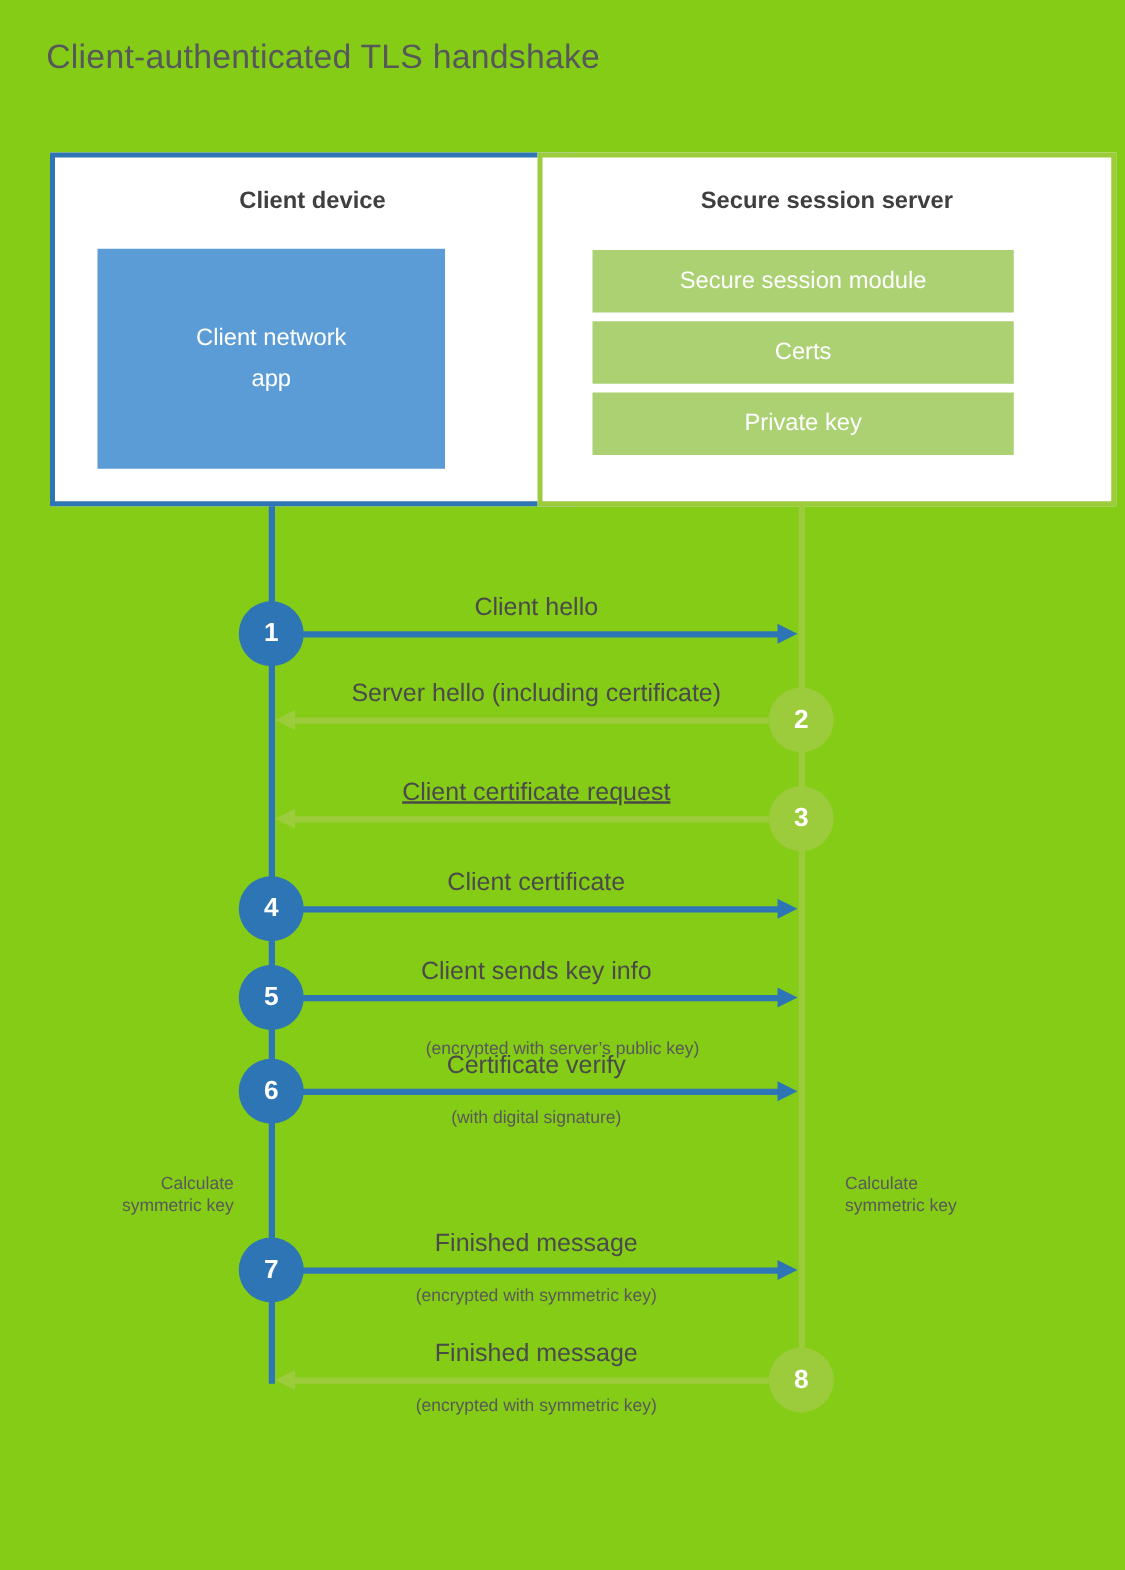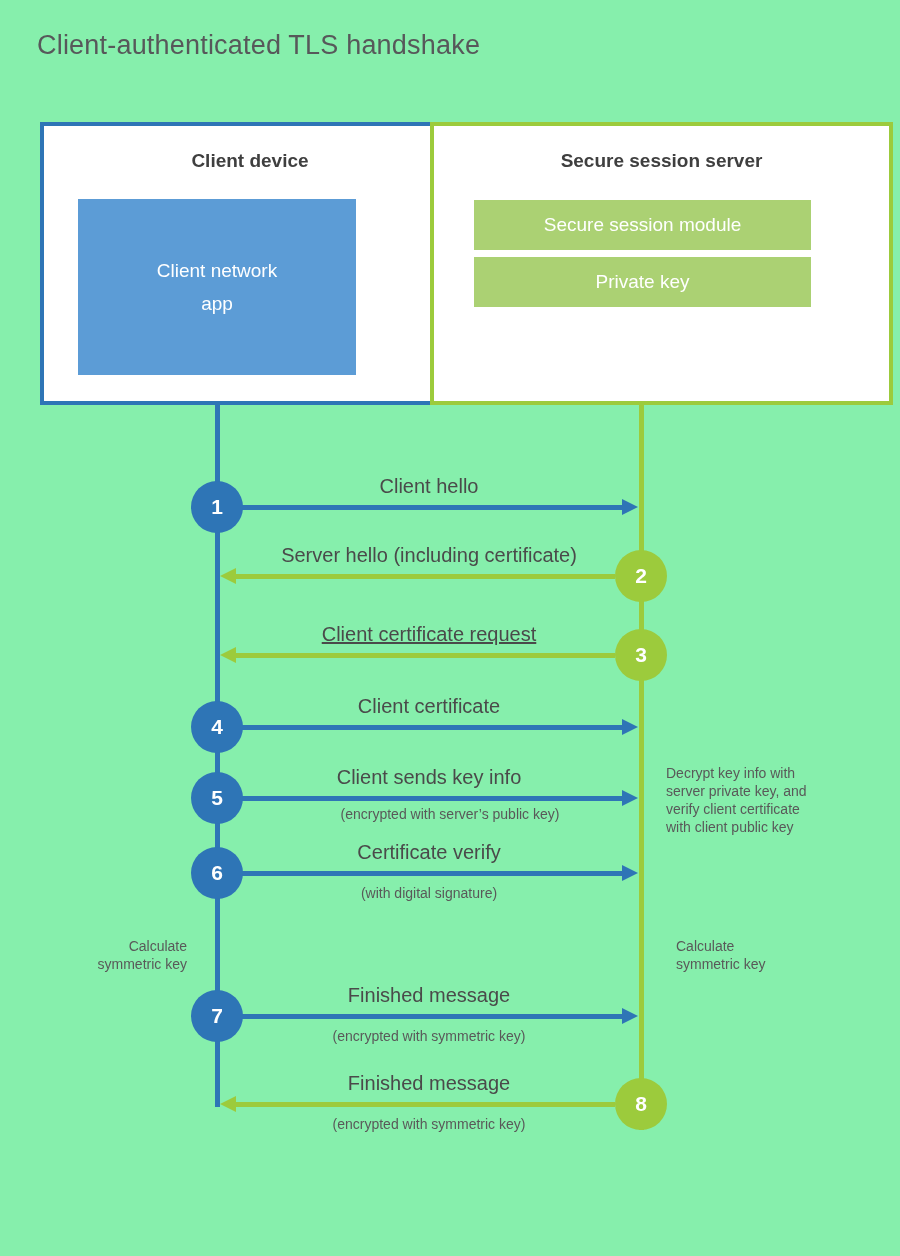--- a/index.html
+++ b/index.html
@@ -7,21 +7,21 @@
     --blue-fill:#5c9cd6;
     --green-line:#9ccb3c;
     --green-fill:#abd173;
     --title-color:#57585a;
     --heading-color:#3f3f3f;
     --label-color:#4a4a4a;
     --note-color:#595959;
   }
   html,body{margin:0;padding:0;background:#fff;}
   body{font-family:"Liberation Sans", sans-serif;}
-  .canvas{position:relative;width:900px;height:1256px;background:#86efac;overflow:hidden;}
+  .canvas{position:relative;width:900px;height:1256px;background:#84cc16;overflow:hidden;}
   .abs{position:absolute;}
 
   .diagram-title{left:37px;top:30px;font-size:27px;font-weight:300;color:var(--title-color);letter-spacing:.2px;}
 
   .actor-box{box-sizing:border-box;background:#fff;}
   .client-box{left:40px;top:122px;width:420px;height:283px;border:4px solid var(--blue-line);}
   .server-box{left:430px;top:122px;width:463px;height:283px;border:4px solid var(--green-line);}
   .actor-title{width:100%;text-align:center;margin-top:24px;font-size:19px;font-weight:700;color:var(--heading-color);}
 
   .client-app{left:34px;top:73px;width:278px;height:176px;background:var(--blue-fill);
@@ -68,20 +68,21 @@
   <div class="abs actor-box client-box">
     <div class="actor-title">Client device</div>
     <div class="abs client-app">Client network
 app</div>
   </div>
 
   <div class="abs actor-box server-box">
     <div class="actor-title">Secure session server</div>
     <div class="abs server-bars">
       <div class="server-bar">Secure session module</div>
+      <div class="server-bar">Certs</div>
       <div class="server-bar">Private key</div>
     </div>
   </div>
 
   <div class="abs vline blue" style="left:215px;top:405px;height:702px;"></div>
   <div class="abs vline green" style="left:639px;top:405px;height:725px;"></div>
 
   <div class="abs msg-label" style="top:475px;">Client hello</div>
   <div class="abs shaft blue" style="left:240px;top:505px;width:383px;"></div>
   <div class="abs head right" style="left:622px;top:499px;"></div>
@@ -109,34 +110,30 @@
   <div class="abs step-circle blue" style="left:191px;top:701px;">
     <span>4</span>
   </div>
 
   <div class="abs msg-label" style="top:766px;">Client sends key info</div>
   <div class="abs shaft blue" style="left:240px;top:796px;width:383px;"></div>
   <div class="abs head right" style="left:622px;top:790px;"></div>
   <div class="abs step-circle blue" style="left:191px;top:772px;">
     <span>5</span>
   </div>
-  <div class="abs msg-sub" style="top:806px;padding-left:42px;">(encrypted with server’s public key)</div>
+  <div class="abs msg-sub" style="top:830px;padding-left:42px;">(encrypted with server’s public key)</div>
 
   <div class="abs msg-label" style="top:841px;">Certificate verify</div>
   <div class="abs shaft blue" style="left:240px;top:871px;width:383px;"></div>
   <div class="abs head right" style="left:622px;top:865px;"></div>
   <div class="abs step-circle blue" style="left:191px;top:847px;">
     <span>6</span>
   </div>
   <div class="abs msg-sub" style="top:885px;">(with digital signature)</div>
 
-  <div class="abs side-note note-decrypt">Decrypt key info with
-server private key, and
-verify client certificate
-with client public key</div>
   <div class="abs side-note note-left">Calculate
 symmetric key</div>
   <div class="abs side-note note-right">Calculate
 symmetric key</div>
 
   <div class="abs msg-label" style="top:984px;">Finished message</div>
   <div class="abs shaft blue" style="left:240px;top:1014px;width:383px;"></div>
   <div class="abs head right" style="left:622px;top:1008px;"></div>
   <div class="abs step-circle blue" style="left:191px;top:990px;">
     <span>7</span>

